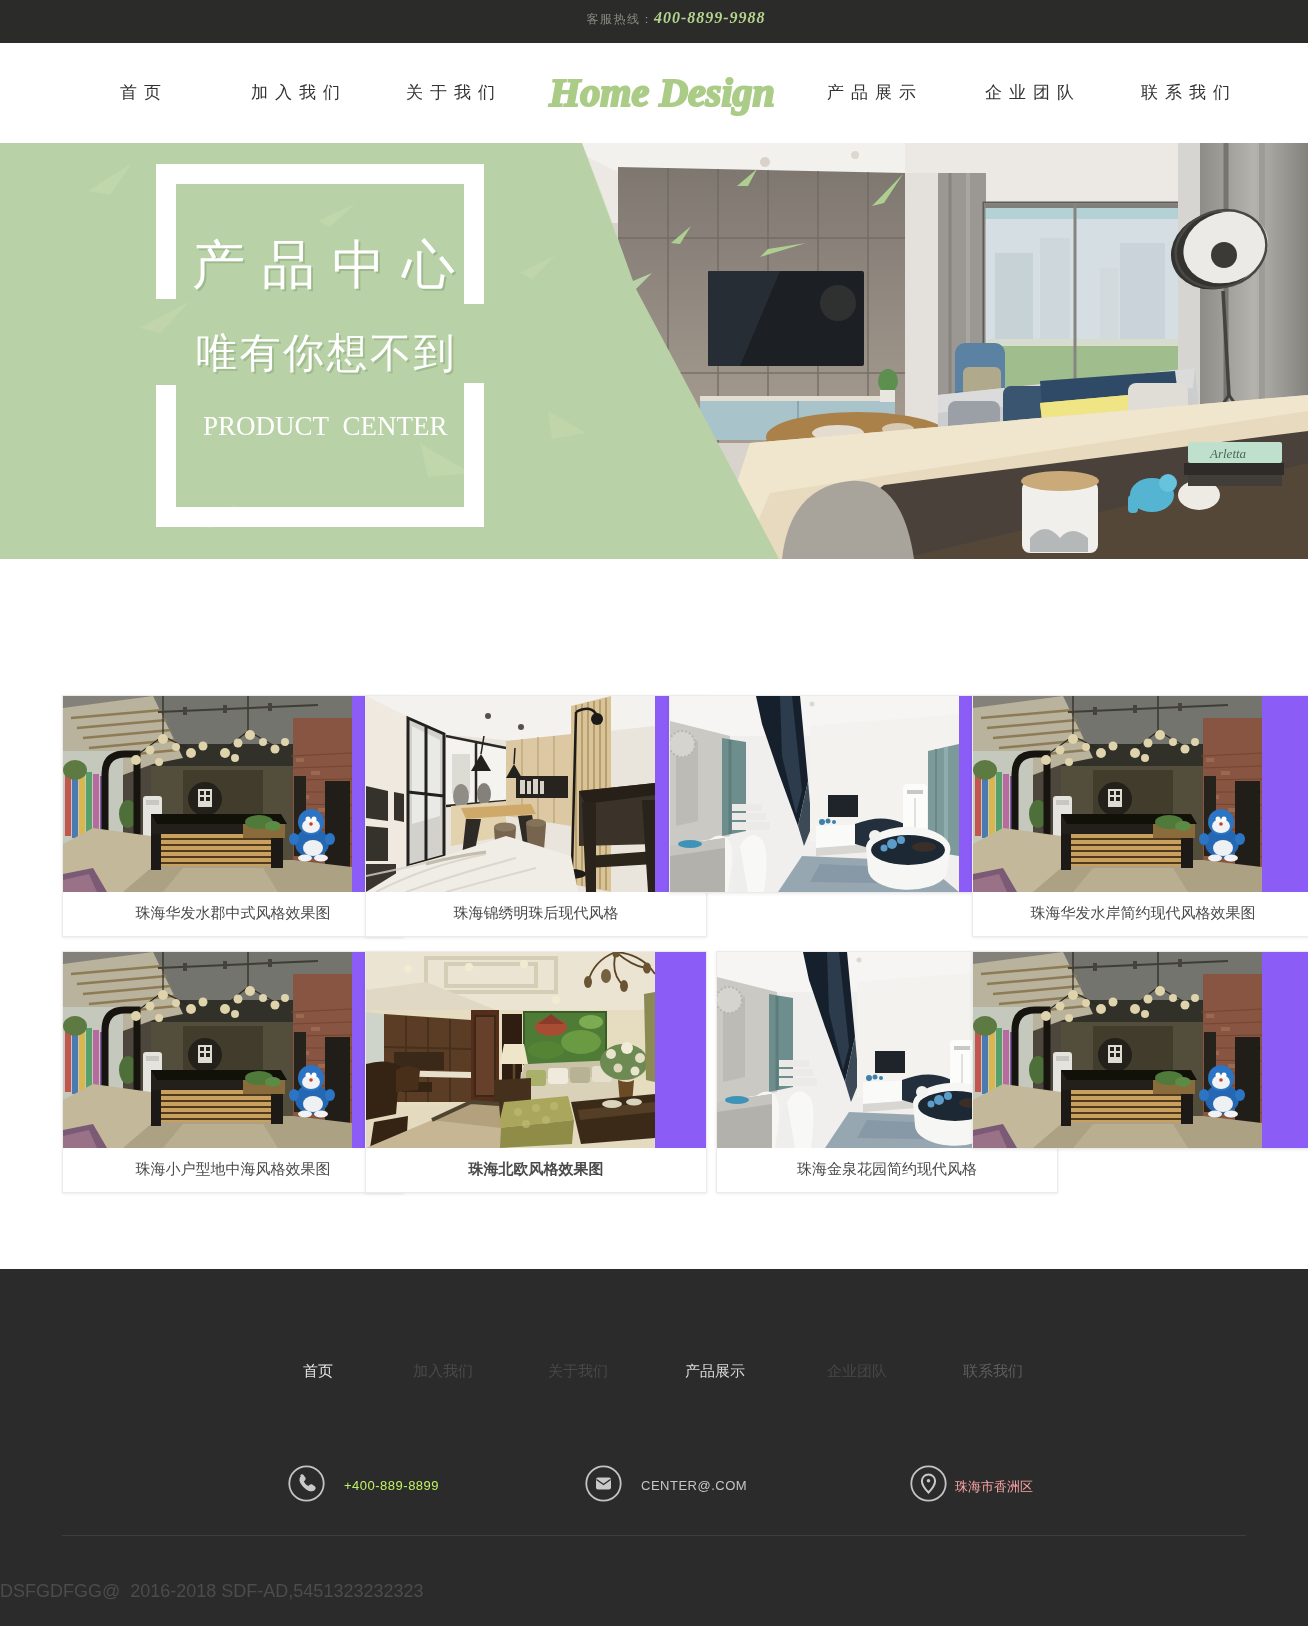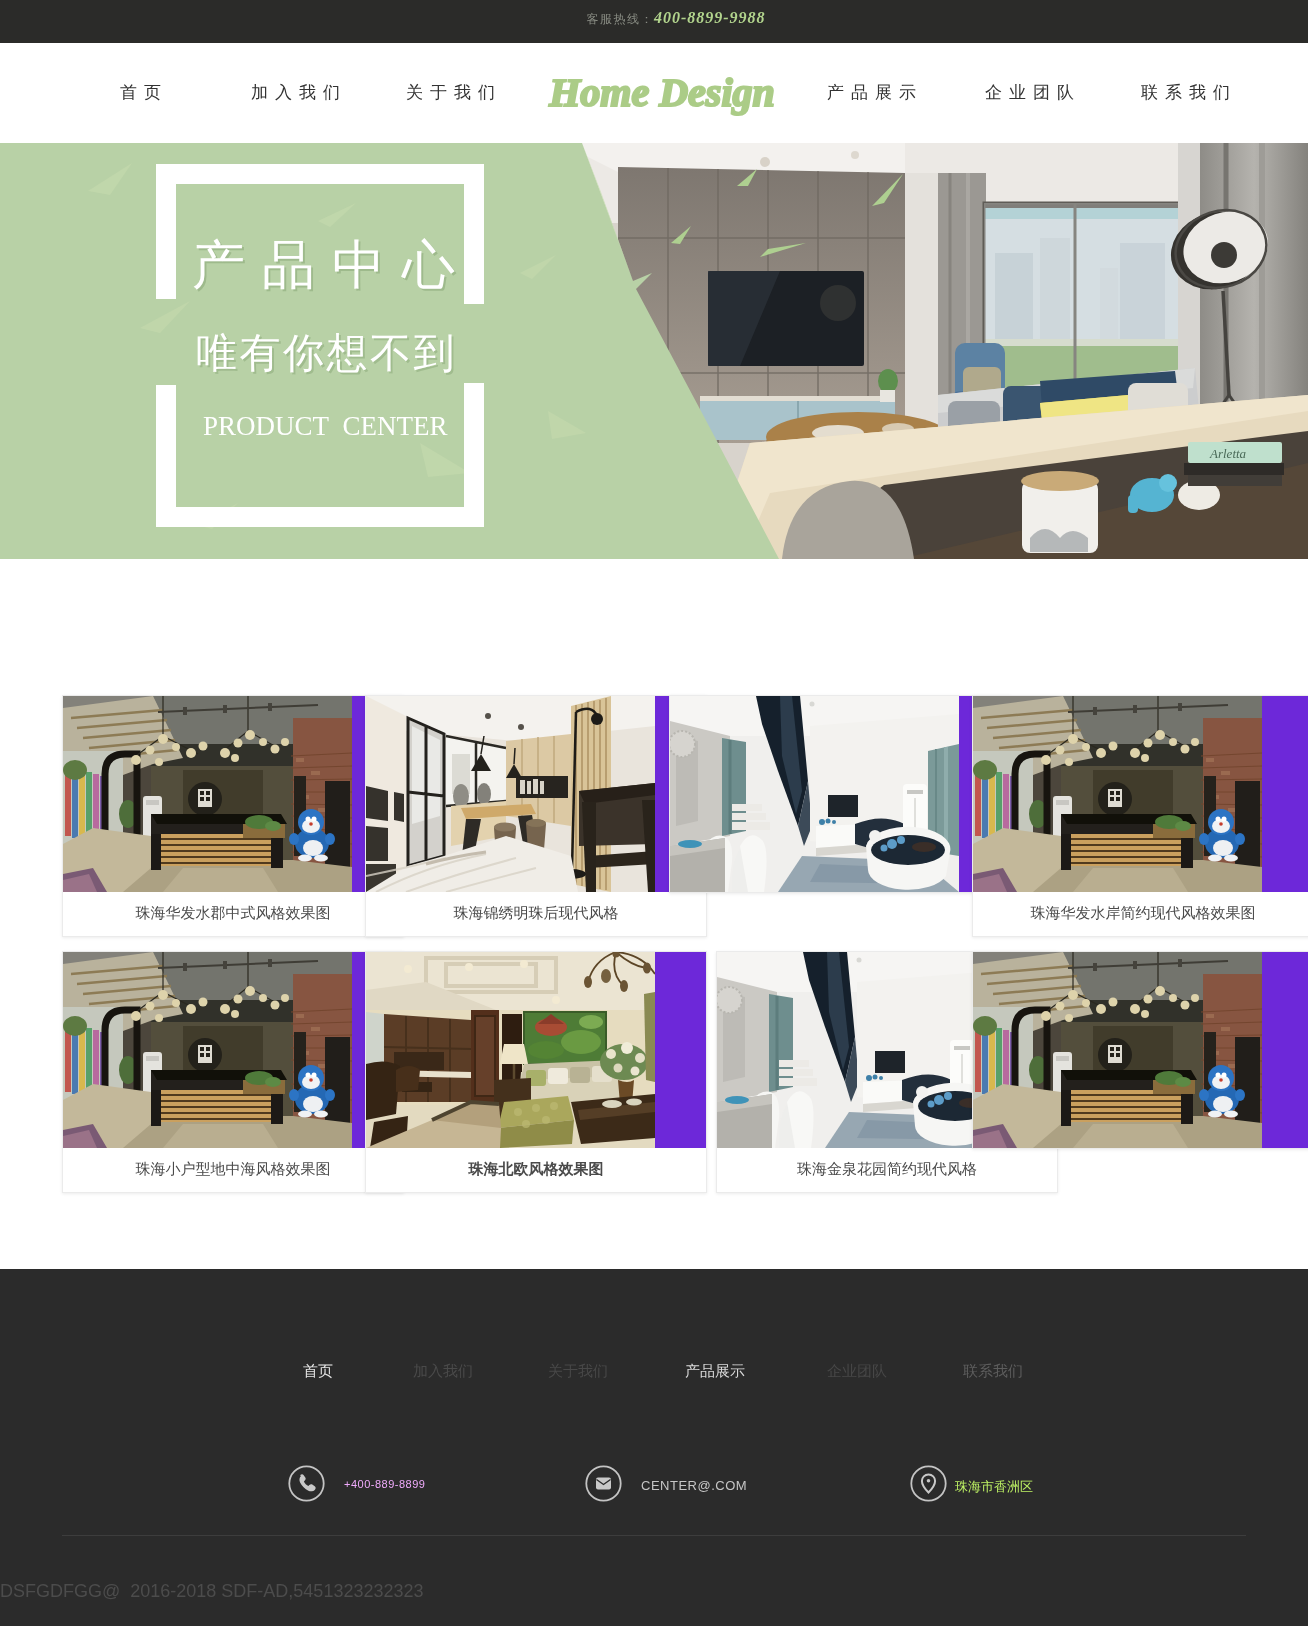--- a/index.html
+++ b/index.html
@@ -9,21 +9,21 @@
 .topbar { height:43px; background:#2b2b29; color:#8a8d84; font-size:12px; letter-spacing:1.5px; line-height:36px; padding-left:44px;text-align:center; }
 .topbar .num { font-family:"Liberation Serif", serif; font-style:italic; font-weight:bold; color:#b2d48d; font-size:16px; letter-spacing:1px; }
 
 .nav { height:100px; background:#fff; position:relative; }
 .nav a { position:absolute; top:49px; font-size:17px; color:#333; letter-spacing:7px; text-decoration:none; transform:translateY(-50%); white-space:nowrap; }
 .logo { position:absolute; left:544px; top:49px; width:236px; text-align:center; transform:translateY(-50%); font-family:"Liberation Serif", serif; font-style:italic; font-weight:bold; font-size:40px; color:#abcc87; -webkit-text-stroke:2.2px #abcc87; white-space:nowrap; }
 
 .banner { position:relative; width:1308px; height:416px; }
 
 .grid { position:relative; width:1308px; height:710px; }
-.card { position:absolute; width:342px; background:#6d28d9; border:1px solid #ebebeb; box-shadow:0 1px 3px rgba(0,0,0,0.08); }
+.card { position:absolute; width:342px; background:#8b5cf6; border:1px solid #ebebeb; box-shadow:0 1px 3px rgba(0,0,0,0.08); }
 .card .ph { width:289px; height:196px; display:block; }
 .card .cap { height:44px; line-height:42px; text-align:center; font-size:15px; color:#4a4a4a; background:#fff; }
 
 .footer { position:relative; width:1308px; height:364px; background:#2b2b2b; color:#ccc; }
 </style>
 </head>
 <body>
 
 <div class="topbar">客服热线：<span class="num">400-8899-9988</span></div>
 
@@ -295,37 +295,37 @@
 
 <a style="position:absolute;left:827px;top:93px;color:#474747;font-size:15px;text-decoration:none;">企业团队</a>
 
 <a style="position:absolute;left:963px;top:93px;color:#5d5d5d;font-size:15px;text-decoration:none;">联系我们</a>
 
 <svg style="position:absolute;left:288px;top:196px;" width="37" height="37" viewBox="0 0 37 37">
       <circle cx="18.5" cy="18.5" r="17.2" fill="none" stroke="#c4c4c4" stroke-width="1.8"></circle>
       <path d="M12 10.2 c1.3-1.3 2.9-1.3 3.7 0 l1.6 2.4 c.7 1 .4 2.1-.5 3 l-.9.9 c.5 1.6 2.9 4 4.5 4.5 l.9-.9 c.9-.9 2-1.2 3-.5 l2.4 1.6 c1.3.8 1.3 2.4 0 3.7 -1.6 1.6-4.2 1.9-6.3.8 -3.4-1.7-6.6-4.9-8.3-8.3 -1.1-2.1-.8-4.7.9-6.3 z" fill="#c9c9c9"></path>
     </svg>
 
-<span style="position:absolute;left:344px;top:209px;color:#f0abfc;font-size:11px;letter-spacing:0.5px;">+400-889-8899</span>
+<span style="position:absolute;left:344px;top:209px;color:#bef264;font-size:13px;letter-spacing:0.5px;">+400-889-8899</span>
 
 <svg style="position:absolute;left:585px;top:196px;" width="37" height="37" viewBox="0 0 37 37">
       <circle cx="18.5" cy="18.5" r="17.2" fill="none" stroke="#c4c4c4" stroke-width="1.8"></circle>
       <rect x="11" y="12.5" width="15" height="12" rx="2" fill="#c9c9c9"></rect>
       <path d="M11.5 14.5 l7 5 7-5" stroke="#2b2b2b" stroke-width="1.4" fill="none"></path>
     </svg>
 
 <span style="position:absolute;left:641px;top:209px;color:#c6c6c6;font-size:13px;letter-spacing:0.5px;">CENTER@.COM</span>
 
 <svg style="position:absolute;left:910px;top:196px;" width="37" height="37" viewBox="0 0 37 37">
       <circle cx="18.5" cy="18.5" r="17.2" fill="none" stroke="#c4c4c4" stroke-width="1.8"></circle>
       <path d="M18.5 9.5 c-3.7 0-6.6 2.9-6.6 6.5 0 4.8 6.6 11.5 6.6 11.5 s6.6-6.7 6.6-11.5 c0-3.6-2.9-6.5-6.6-6.5 z" fill="none" stroke="#c9c9c9" stroke-width="2"></path>
       <circle cx="18.5" cy="15.8" r="1.8" fill="#c9c9c9"></circle>
     </svg>
 
-<span style="position:absolute;left:955px;top:209px;color:#bef264;font-size:13px;">珠海市香洲区</span>
+<span style="position:absolute;left:955px;top:209px;color:#fca5a5;font-size:13px;">珠海市香洲区</span>
 
 <div style="position:absolute;left:62px;top:266px;width:1184px;height:1px;background:#3d3d3d;"></div>
 
 <div style="position:absolute;left:0;top:312px;width:100%;text-align:left;color:#4c4c4c;font-size:18px;">DSFGDFGG@&nbsp;&nbsp;2016-2018 SDF-AD,5451323232323</div>
 </div>
 
 <svg width="0" height="0" style="position:absolute">
 <defs>
 <symbol id="photoA" viewBox="0 0 289 196">
 

